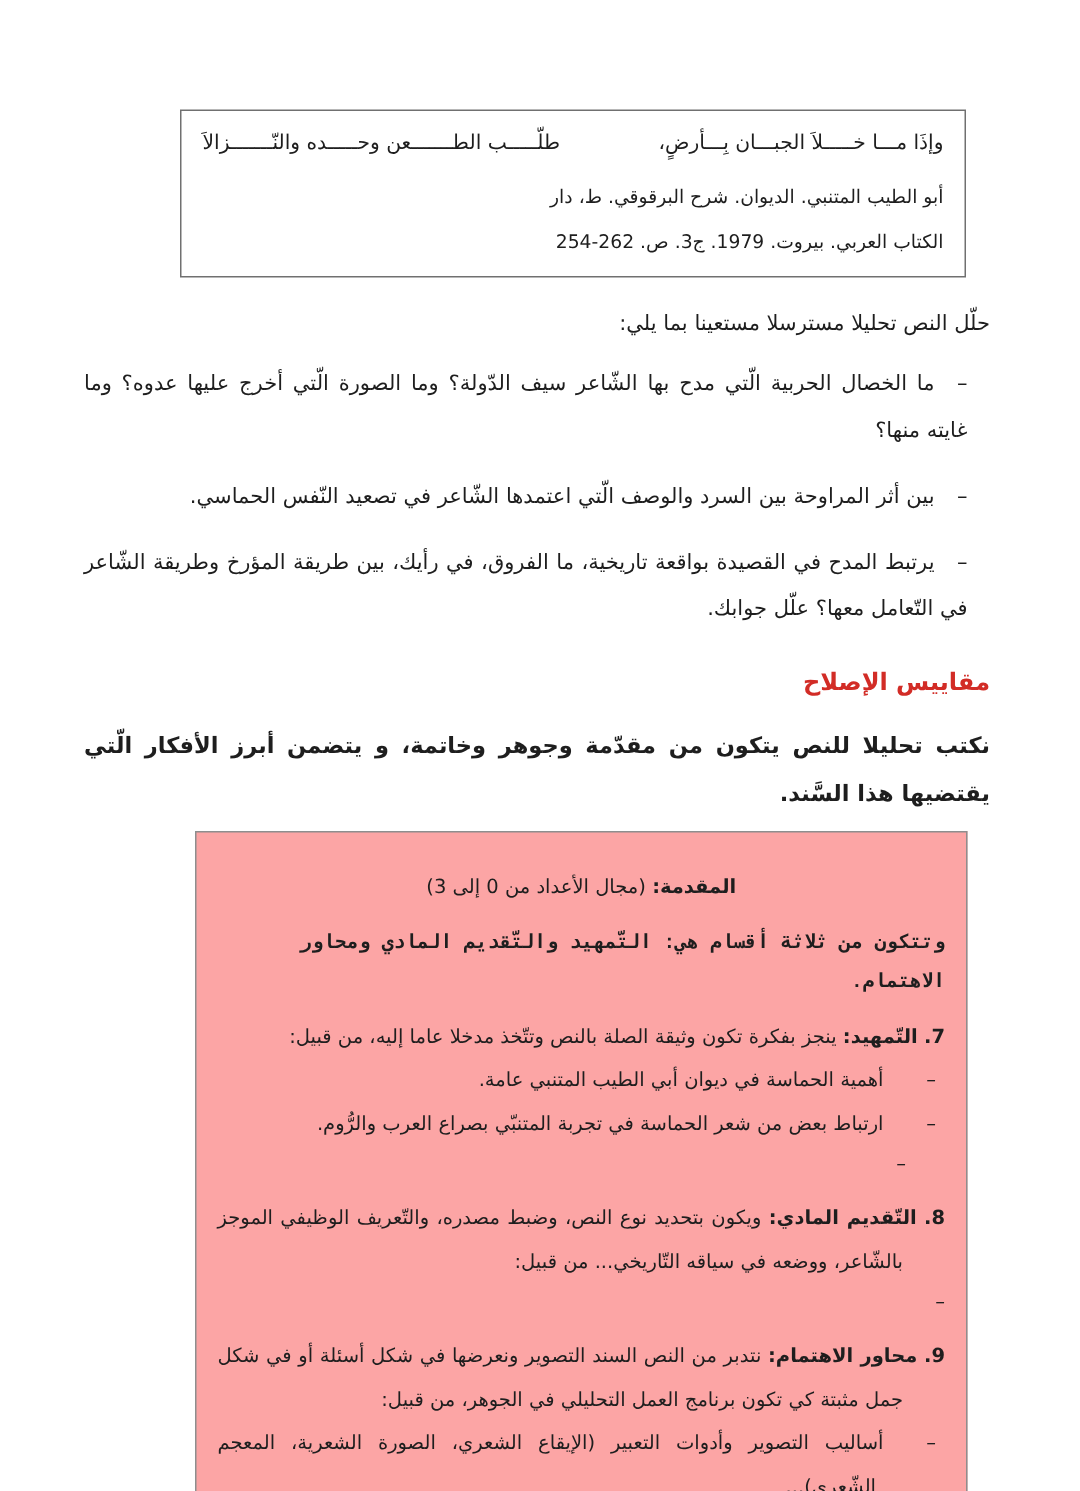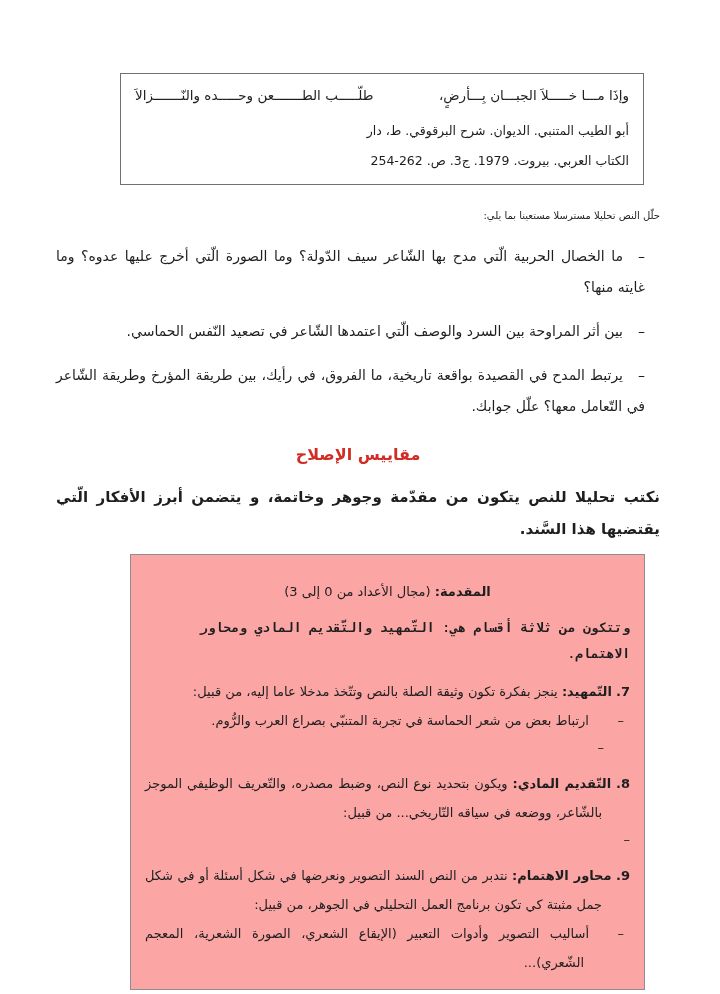--- a/index.html
+++ b/index.html
@@ -20,28 +20,28 @@
   .verse{display:flex;justify-content:space-between;align-items:baseline;
     font-size:13.5px;line-height:24px;white-space:nowrap;}
   .verse span{white-space:nowrap;}
   .citation{
     width:252px;margin-left:auto;margin-right:0;margin-top:9px;
     font-size:12.5px;line-height:30px;text-align:left;
   }
   .citation .cit-line{white-space:nowrap;}
 
   
-  .instruction{margin-top:19px;font-size:10px;line-height:24px;}
+  .instruction{margin-top:19px;font-size:14px;line-height:24px;}
   .q{margin-top:13px;font-size:14px;line-height:31px;text-align:justify;
      padding-right:15px;}
   .dash{display:inline-block;margin-left:15px;}
 
   
   .section-heading{
-    margin-top:22px;text-align:center;
+    margin-top:22px;
     color:#d22c26;font-weight:bold;font-size:16px;line-height:22px;
   }
 
   
   .task{margin-top:15px;font-weight:bold;font-size:15px;line-height:32px;text-align:justify;}
 
   
   .criteria-box{
     box-sizing:border-box;width:515px;margin-right:15px;margin-top:9px;
     border:1px solid #8e8e8e;background:#fca5a5;
@@ -99,20 +99,23 @@
     </div>
 
     <div class="cb-sub">وتتكون من ثلاثة أقسام هي: التّمهيد والتّقديم المادي ومحاور الاهتمام.</div>
 
     <div class="cb-item">
       <b>7.</b>
       <b>التّمهيد:</b>
       <span>ينجز بفكرة تكون وثيقة الصلة بالنص وتتّخذ مدخلا عاما إليه، من قبيل:</span>
     </div>
     <div class="cb-bullet">
+      <span class="dash">–</span><span>أهمية الحماسة في ديوان أبي الطيب المتنبي عامة.</span>
+    </div>
+    <div class="cb-bullet">
       <span class="dash">–</span><span>ارتباط بعض من شعر الحماسة في تجربة المتنبّي بصراع العرب والرُّوم.</span>
     </div>
     <div class="lone-dash indented">–</div>
 
     <div class="cb-item">
       <b>8.</b>
       <b>التّقديم المادي:</b>
       <span>ويكون بتحديد نوع النص، وضبط مصدره، والتّعريف الوظيفي الموجز بالشّاعر، ووضعه في سياقه التّاريخي... من قبيل:</span>
     </div>
     <div class="lone-dash">–</div>

